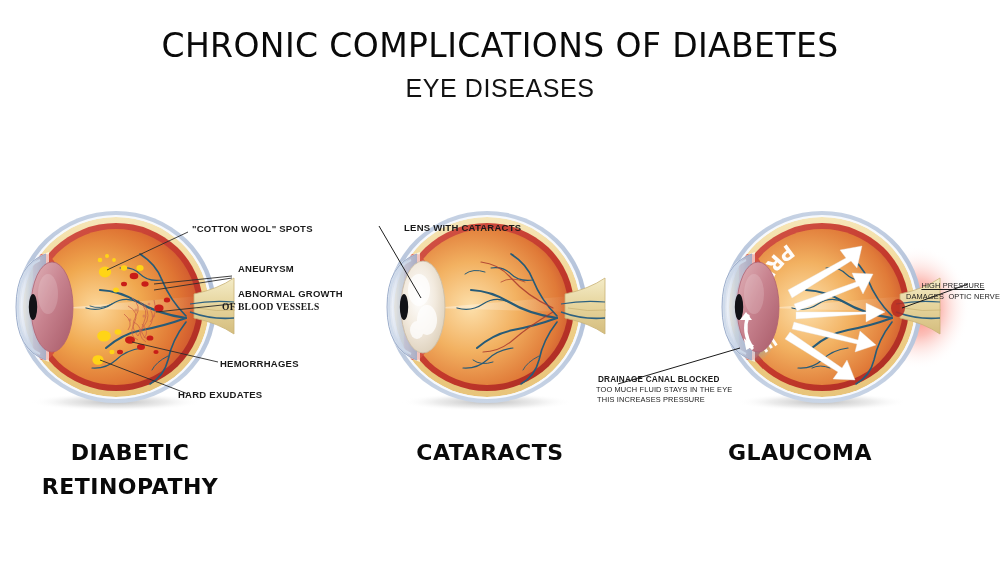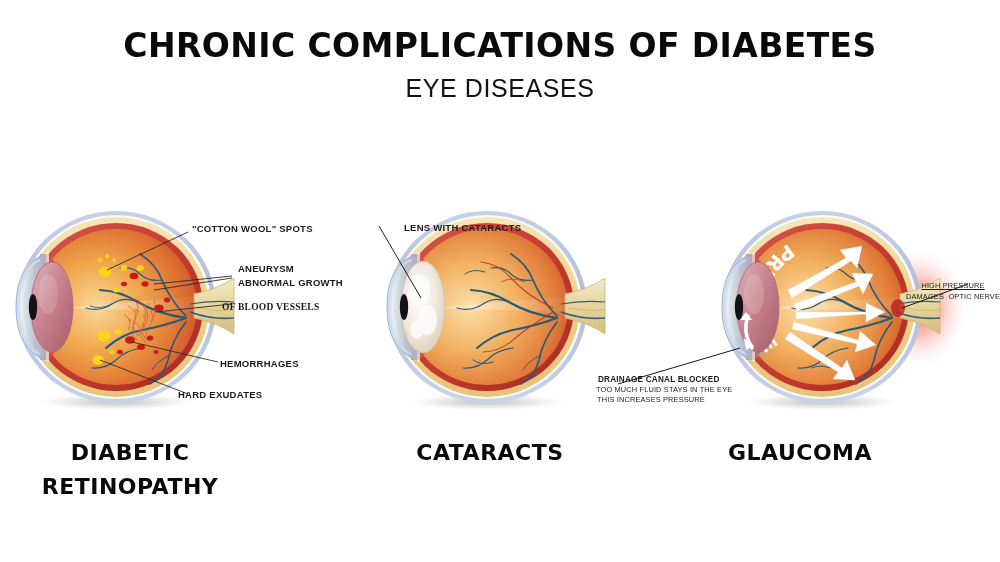--- a/index.html
+++ b/index.html
@@ -23,21 +23,21 @@
     background: #ffffff;
   }
 
   
   .title {
     position: absolute;
     left: 0; top: 26px;
     width: 1000px;
     text-align: center;
     font-family: "DejaVu Sans", sans-serif;
-    font-weight: 700;
+    font-weight: 400;
     font-size: 33px;
     letter-spacing: 0.4px;
     color: #0a0a0a;
     white-space: nowrap;
   }
   .subtitle {
     position: absolute;
     left: 0; top: 74px;
     width: 1000px;
     text-align: center;
@@ -292,21 +292,21 @@
         <path d="M150 78 L228 66"></path>
         <path d="M152 100 L228 92"></path>
         <path d="M128 130 L214 150"></path>
         <path d="M96 148 L184 182"></path>
       </g>
     </svg>
   </div>
 
   <div class="lbl" id="l1a" style="left:192px; top:223px;">"COTTON WOOL" SPOTS</div>
   <div class="lbl" id="l1b" style="left:238px; top:263px;">ANEURYSM</div>
-  <div class="lbl" id="l1c" style="left:238px; top:277px;">ABNORMAL GROWTH</div>
+  <div class="lbl" id="l1c" style="left:238px; top:288px;">ABNORMAL GROWTH</div>
   <div class="lbl" id="l1d" style="left:222px; top:301px;font-family:Liberation Serif, serif;">OF BLOOD VESSELS</div>
   <div class="lbl" id="l1e" style="left:220px; top:358px;">HEMORRHAGES</div>
   <div class="lbl" id="l1f" style="left:178px; top:389px;">HARD EXUDATES</div>
 
   <div class="eyewrap" style="left:375px; top:212px;">
     <svg width="240" height="200" viewBox="0 0 240 200">
       <ellipse cx="112" cy="190" rx="86" ry="9" fill="url(#gShadow)"></ellipse>
 
       <ellipse cx="112" cy="95" rx="100" ry="96" fill="url(#gSclera)"></ellipse>
       <ellipse cx="112" cy="95" rx="95.5" ry="92" fill="#f6f9fd"></ellipse>

